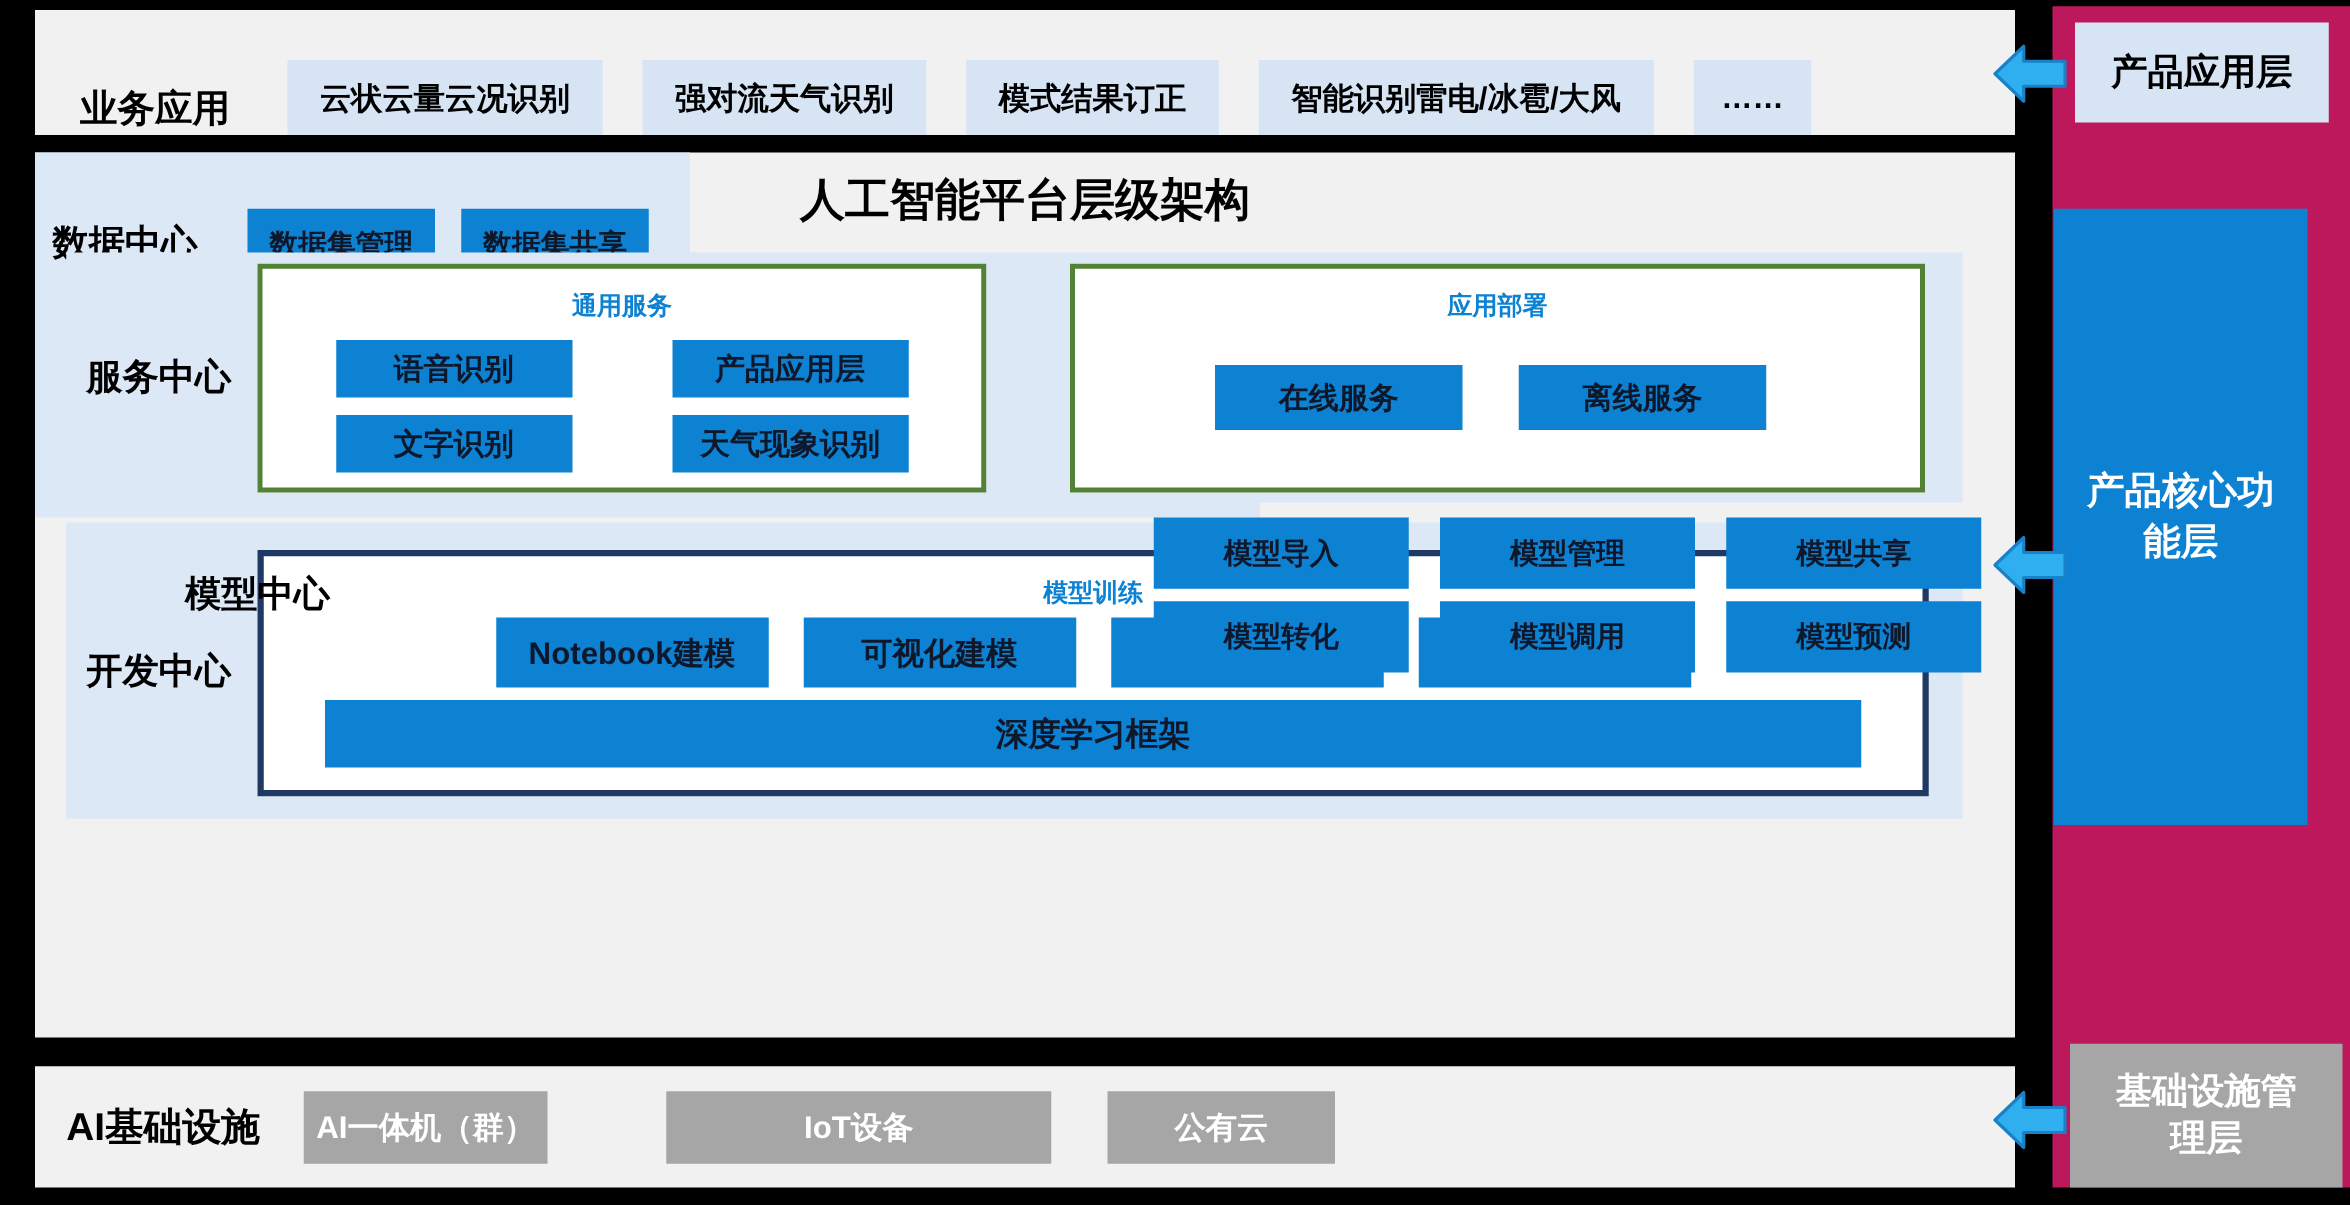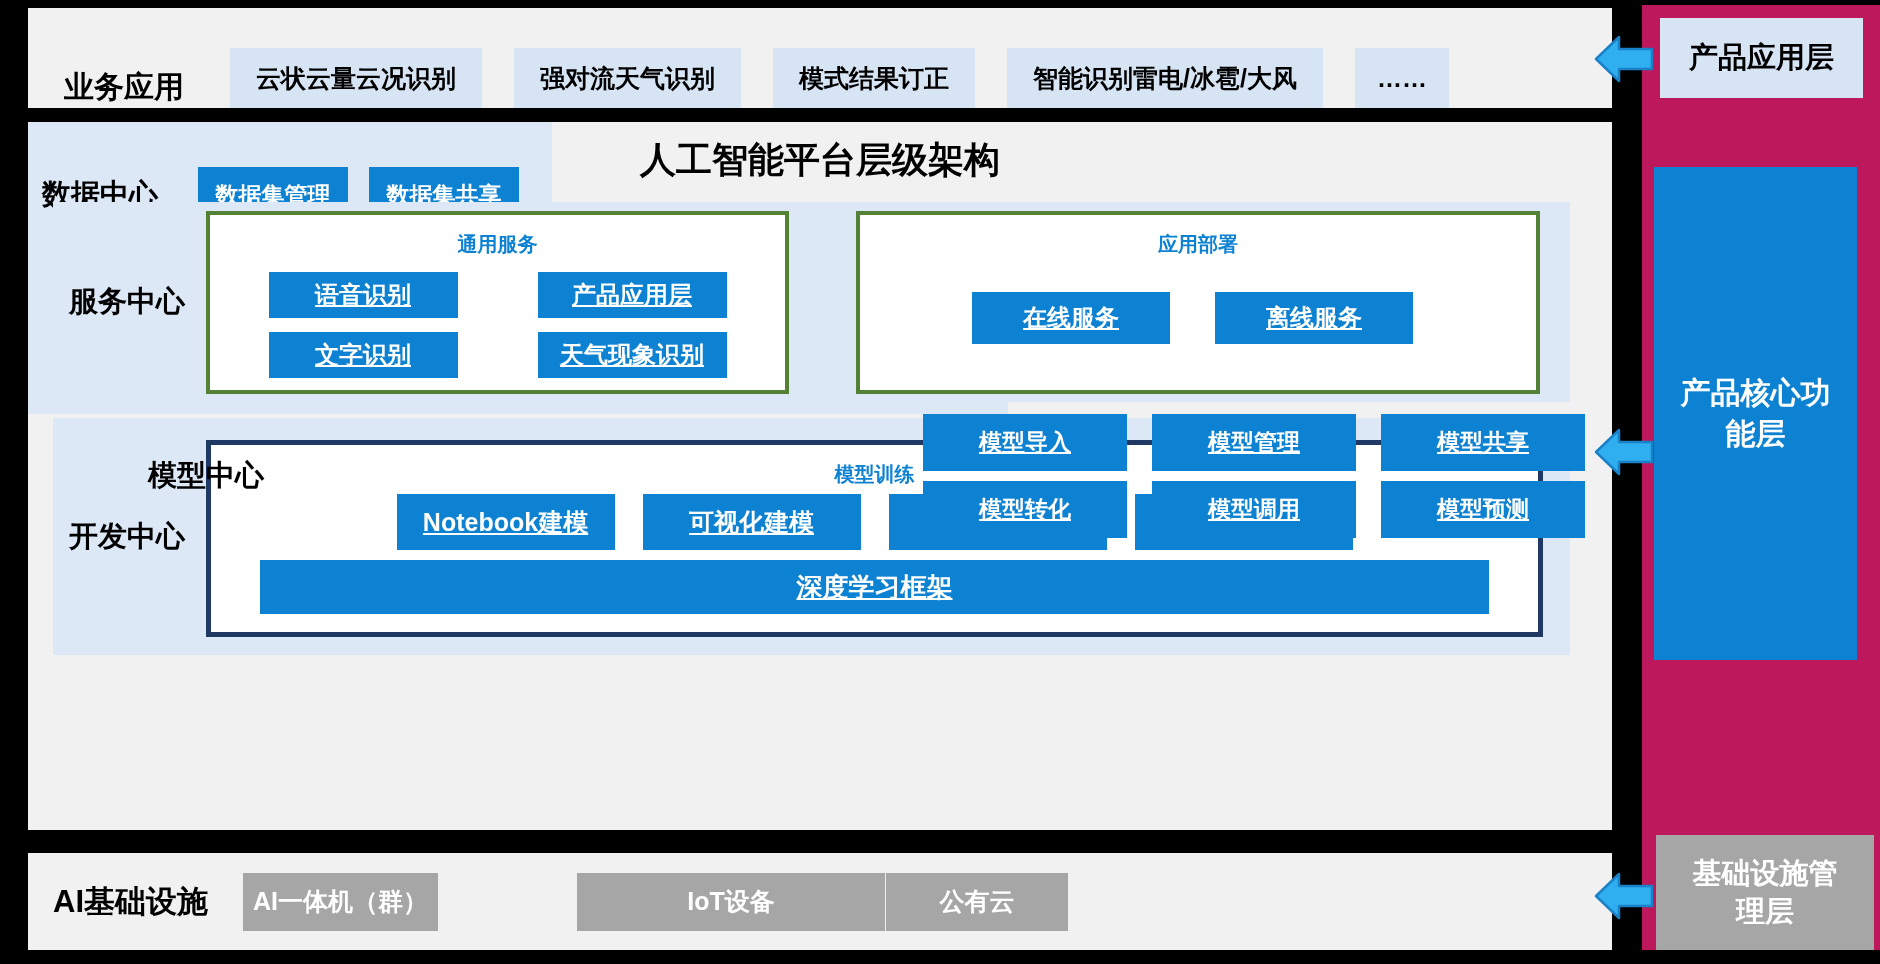--- a/index.html
+++ b/index.html
@@ -26,22 +26,22 @@
   .panel-data  { left:25px; top:550px; width:524px; height:146px; background:#dce8f6; display:flex; align-items:center; }
   .panel-model { left:572px; top:550px; width:980px; height:146px; background:#dce8f6; }
 
   .row-label { position:absolute; left:16px; top:50%; transform:translateY(-50%);
     font-size:29px; font-weight:bold; color:#000; white-space:nowrap; }
 
   .box-green { position:absolute; top:9px; height:183px; background:#fff; border:4px solid #538135; }
   .box-general { left:153px; width:583px; }
   .box-deploy  { left:803px; width:684px; }
   .box-title { text-align:center; font-size:20px; font-weight:bold; color:#0d82d2; margin-top:16px; }
-  .btn { background:#0d82d2; color:#ffffff; font-weight:bold; display:flex;
-    align-items:center; justify-content:center; white-space:nowrap;text-decoration:underline; }
+  .btn { background:#0d82d2; color:#0f172a; font-weight:bold; display:flex;
+    align-items:center; justify-content:center; white-space:nowrap; }
   .svc-row { display:flex; justify-content:center; gap:80px; margin-top:14px; }
   .svc-row .btn { width:189px; height:46px; font-size:24px; }
   .dep-row { display:flex; justify-content:flex-start; padding-left:112px; gap:45px; margin-top:34px; }
   .dep-row .btn { width:198px; height:52px; font-size:24px; }
 
   .box-navy { position:absolute; left:153px; top:22px; width:1337px; height:197px;
     background:#fff; border:5px solid #1f3864; }
   .dev-row { display:flex; justify-content:center; gap:28px; margin-top:6px; }
   .dev-row .btn { width:218px; height:56px; font-size:25px; }
   .framework-bar { margin:10px auto 0 auto; width:1229px; height:54px; font-size:26px; }
@@ -56,29 +56,29 @@
   .model-grid .btn { height:57px; font-size:23px; }
 
   
   .bottom-strip { position:absolute; left:28px; top:853px; width:1584px; height:97px; background:#f1f1f2; }
   .infra-label { position:absolute; left:25px; top:50%; transform:translateY(-50%);
     font-size:31px; font-weight:bold; color:#000; white-space:nowrap; }
   .gray-box { position:absolute; top:50%; transform:translateY(-50%); height:58px;
     background:#a6a6a6; color:#fff; font-size:25px; font-weight:bold;
     display:flex; align-items:center; justify-content:center; white-space:nowrap; }
   .gb1 { left:215px; width:195px; }
-  .gb2 { left:505px; width:308px;margin-left:44px; }
+  .gb2 { left:505px; width:308px; }
   .gb3 { left:858px; width:182px; }
   .gb4 { left:1323px; width:202px; }
 
   
   .right-col { position:absolute; left:1642px; top:5px; width:238px; height:945px; background:#be185d;text-decoration:underline; }
   .rp-app { position:absolute; left:18px; top:13px; width:203px; height:80px; background:#d6e4f4;
     display:flex; align-items:center; justify-content:center; font-size:29px; font-weight:bold; color:#000; }
-  .rp-core { position:absolute; left:12px; top:162px; width:203px; height:493px; background:#0d82d2;
+  .rp-core { position:absolute; left:1px; top:162px; width:203px; height:493px; background:#0d82d2;
     color:#fff; font-size:30px; font-weight:bold; display:flex; align-items:center; justify-content:center;
     text-align:center; line-height:1.35; padding:0 14px; }
   .rp-infra { position:absolute; left:14px; top:830px; width:218px; height:115px; background:#a6a6a6;
     color:#fff; font-size:29px; font-weight:bold; display:flex; align-items:center; justify-content:center;
     text-align:center; line-height:1.3; padding:0 29px; }
 
   
   .arrow { position:absolute; left:1594px; width:60px; height:50px; z-index:5; }
   .arrow svg { display:block; width:100%; height:100%; }
   .arrow-top { top:34px; }

